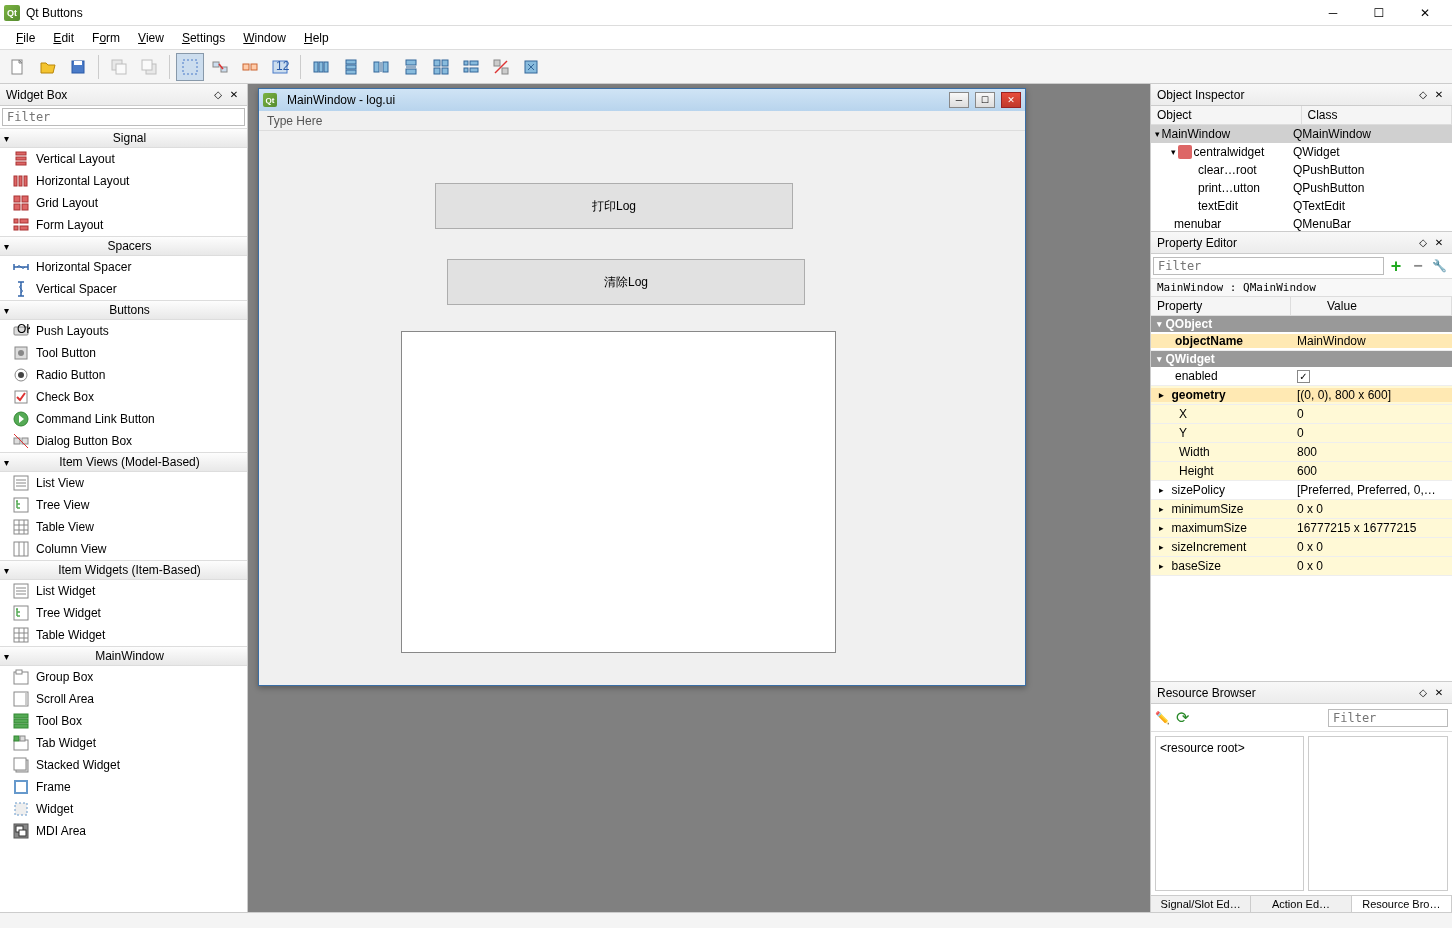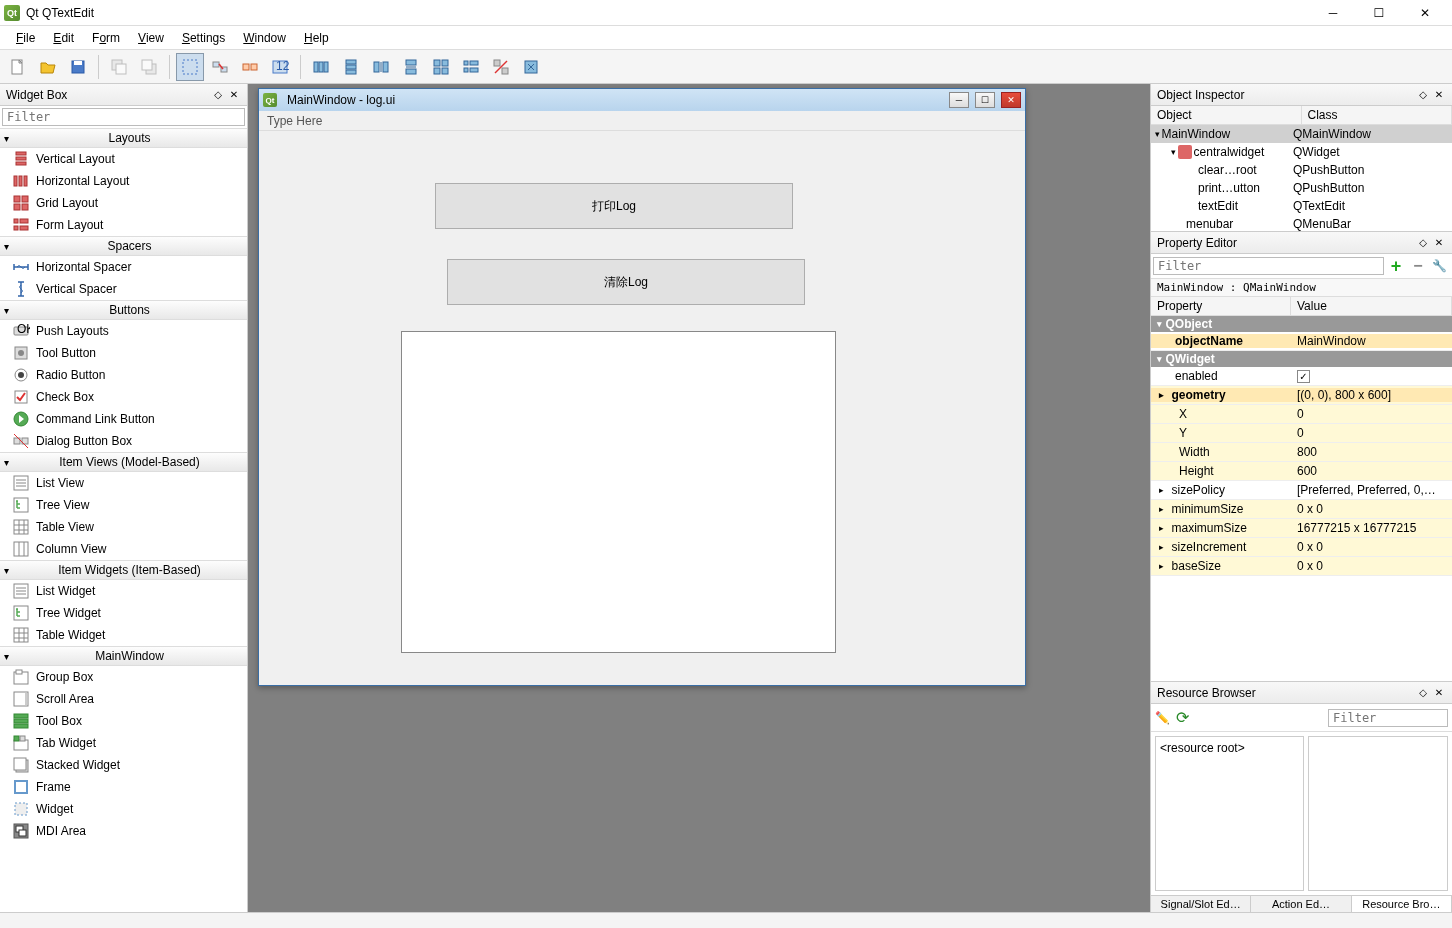--- a/index.html
+++ b/index.html
@@ -43,21 +43,21 @@
 .obj-tree { overflow:auto; font-size:12px; }
 .obj-row { display:flex; height:18px; align-items:center; }
 .obj-row.sel { background:#d0d0d0; }
 .obj-row .c1 { width:138px; padding-left:4px; display:flex; align-items:center; gap:2px; overflow:hidden; white-space:nowrap; }
 .obj-row .c2 { flex:1; padding-left:4px; }
 .prop-toolbar { display:flex; align-items:center; padding:2px; gap:2px; border-bottom:1px solid #ddd; }
 .prop-info { padding:2px 6px; font-family:monospace; font-size:11px; background:#f8f8f8; border-bottom:1px solid #ddd; }
 .prop-header { display:flex; background:#f5f5f5; border-bottom:1px solid #ddd; }
 .prop-header div { padding:2px 6px; border-right:1px solid #ddd; }
 .prop-header div:first-child { width:140px; }
-.prop-header div:last-child { flex:1; }
+.prop-header div:last-child { flex:1;margin-left:30px; }
 .prop-body { overflow:auto; font-size:12px; }
 .prop-group { background:#999; color:#fff; padding:1px 6px; font-weight:bold; display:flex; align-items:center; gap:4px; }
 .prop-row { display:flex; height:19px; align-items:center; border-bottom:1px solid #eee; }
 .prop-row .k { width:140px; padding-left:8px; display:flex; align-items:center; gap:4px; }
 .prop-row .v { flex:1; padding-left:6px; }
 .prop-row.hl .k { background:#ffe9b3; }
 .prop-row.hl .v { background:#ffe9b3; }
 .prop-row.yel { background:#fff9d6; }
 .prop-row.sub .k { padding-left:28px; }
 .res-body { flex:1; display:flex; gap:4px; padding:4px; }
@@ -69,21 +69,21 @@
 .bottom-tabs div.active { background:#fff; }
 .statusbar { height:16px; border-top:1px solid #ccc; background:#f4f4f4; }
 .chk { width:13px;height:13px;border:1px solid #888;background:#fff;display:inline-flex;align-items:center;justify-content:center;font-size:10px;color:#000; }
 svg { display:block; }
 </style>
 </head>
 <body>
 
 <div class="titlebar">
   <div class="qt-icon">Qt</div>
-  <span>Qt QTextEdit</span>
+  <span>Qt Buttons</span>
   <div class="spacer"></div>
   <div class="winbtn">─</div>
   <div class="winbtn">☐</div>
   <div class="winbtn close">✕</div>
 </div>
 
 <div class="menubar">
   <span><u>F</u>ile</span>
   <span><u>E</u>dit</span>
   <span>F<u>o</u>rm</span>
@@ -216,21 +216,21 @@
     <div class="panel-title">
       <span>Widget Box</span>
       <div class="sp"></div>
       <div class="pbtn">◇</div>
       <div class="pbtn">✕</div>
     </div>
     <input class="filter-input" placeholder="Filter" style="">
     <div id="widget-categories" style="overflow:auto;flex:1">
         <div class="cat-header">
           <span class="arrow">▾</span>
-          <span class="lbl">Layouts</span>
+          <span class="lbl">Signal</span>
         </div>
         <div class="widget-item">
           <span class="wicon">
             <svg width="18" height="18">
               <rect x="4" y="2" width="10" height="3" fill="#d66" stroke="#a33"></rect>
               <rect x="4" y="7" width="10" height="3" fill="#d66" stroke="#a33"></rect>
               <rect x="4" y="12" width="10" height="3" fill="#d66" stroke="#a33"></rect>
             </svg>
           </span>
           <span>Vertical Layout</span>
@@ -574,21 +574,21 @@
             <div class="c2">QPushButton</div>
           </div>
           <div class="obj-row">
             <div class="c1" style="padding-left:36px">
               <span style="width:9px;display:inline-block"></span>
               <span>textEdit</span>
             </div>
             <div class="c2">QTextEdit</div>
           </div>
           <div class="obj-row">
-            <div class="c1" style="padding-left:24px">
+            <div class="c1" style="padding-left:12px">
               <span style="width:9px;display:inline-block"></span>
               <span>menubar</span>
             </div>
             <div class="c2">QMenuBar</div>
           </div>
         </div>
     </div>
 
     <div class="right-block" style="flex:1">
       <div class="panel-title">

